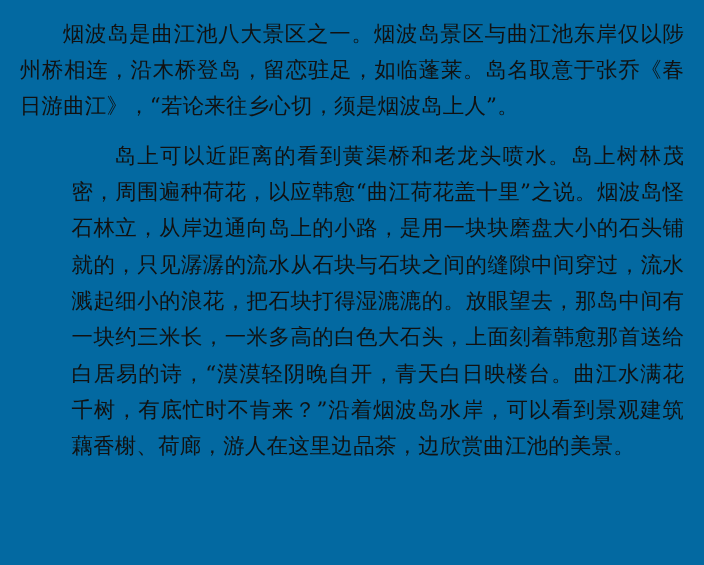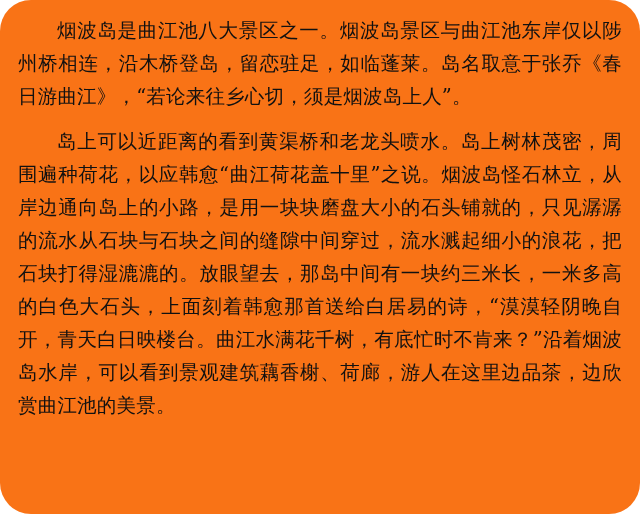--- a/index.html
+++ b/index.html
@@ -11,36 +11,36 @@
     width: 640px;
     height: 514px;
     overflow: hidden;
     font-family: "DejaVu Serif", "Liberation Serif", serif;
   }
   .page {
     width: 640px;
     height: 514px;
     box-sizing: border-box;
     padding: 14px 18px 0 18px;
-    background: #f97316;
-    border-radius: 31px;
+    background: #0369a1;
   }
   .para {
     margin: 0 0 12px 0;
     font-size: 19.5px;
     line-height: 33px;
     color: #111111;
     text-align: justify;
     text-justify: inter-ideograph;
     text-indent: 2em;
     letter-spacing: 0.2px;
     font-family: "DejaVu Serif", "Liberation Serif", serif;
   }
   .para:last-child {
     margin-bottom: 0;
+    margin-left: 47px;
   }
 </style>
 </head>
 <body>
 
 <div class="page">
   <p class="para">烟波岛是曲江池八大景区之一。烟波岛景区与曲江池东岸仅以陟州桥相连，沿木桥登岛，留恋驻足，如临蓬莱。岛名取意于张乔《春日游曲江》，“若论来往乡心切，须是烟波岛上人”。</p>
   <p class="para">岛上可以近距离的看到黄渠桥和老龙头喷水。岛上树林茂密，周围遍种荷花，以应韩愈“曲江荷花盖十里”之说。烟波岛怪石林立，从岸边通向岛上的小路，是用一块块磨盘大小的石头铺就的，只见潺潺的流水从石块与石块之间的缝隙中间穿过，流水溅起细小的浪花，把石块打得湿漉漉的。放眼望去，那岛中间有一块约三米长，一米多高的白色大石头，上面刻着韩愈那首送给白居易的诗，“漠漠轻阴晚自开，青天白日映楼台。曲江水满花千树，有底忙时不肯来？”沿着烟波岛水岸，可以看到景观建筑藕香榭、荷廊，游人在这里边品茶，边欣赏曲江池的美景。</p>
 </div>
 

